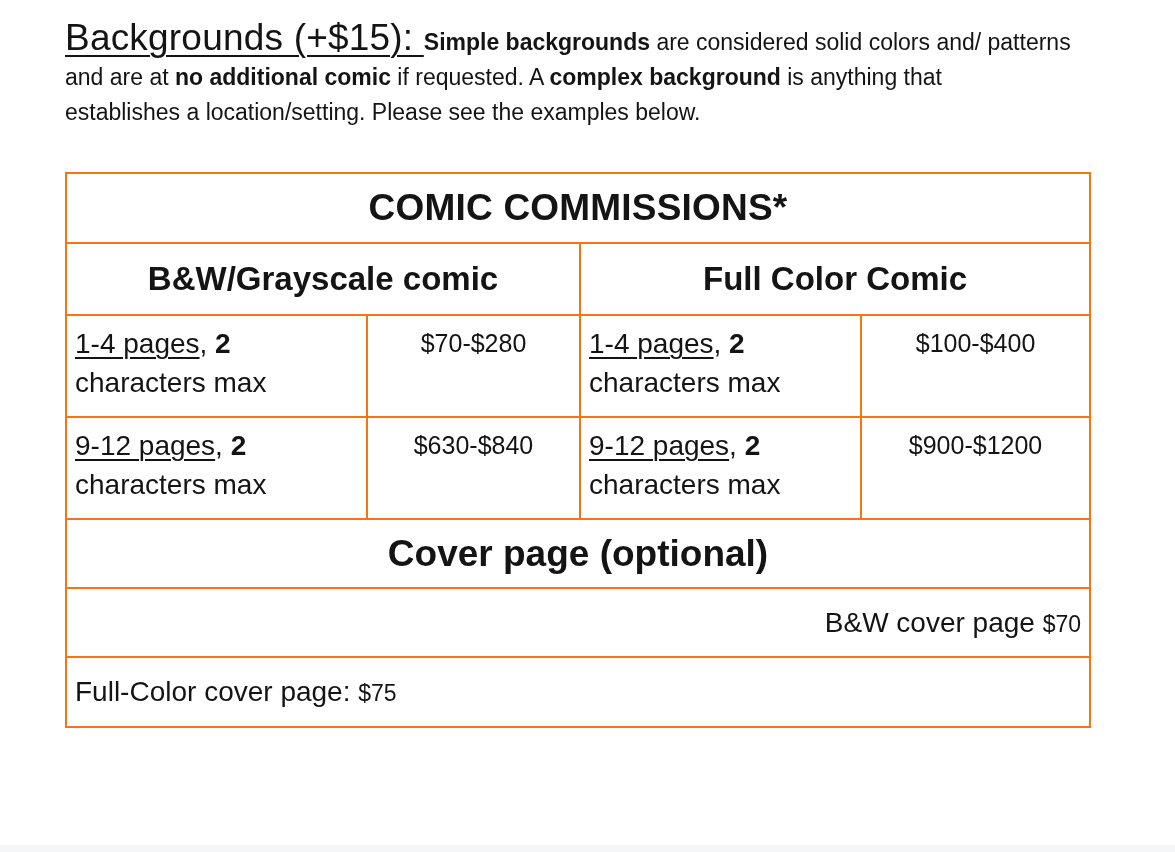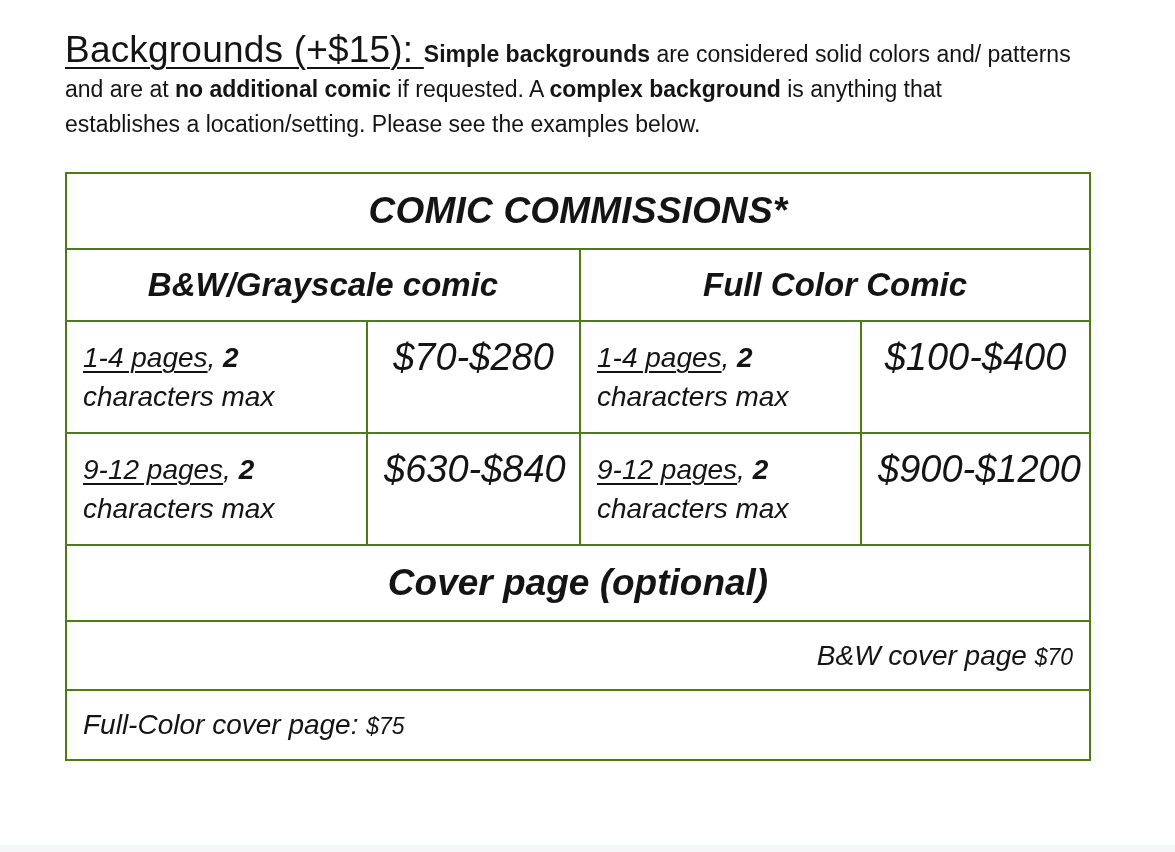--- a/index.html
+++ b/index.html
@@ -14,21 +14,21 @@
     overflow: hidden;
     font-family: "Liberation Sans", sans-serif;
     color: #141414;
     -webkit-font-smoothing: antialiased;
   }
 
   
   .intro {
     position: absolute;
     left: 65px;
-    top: 16px;
+    top: 4px;
     width: 1075px;
     padding-top: 16px;
     font-size: 23px;
     line-height: 35px;
     color: #141414;
   }
   .intro .line { white-space: nowrap; }
   .intro .heading {
     font-size: 37px;
     text-decoration: underline;
@@ -42,24 +42,23 @@
   table.pricing {
     position: absolute;
     left: 65px;
     top: 172px;
     width: 1024px;
     border-collapse: collapse;
     table-layout: fixed;
     color: #141414;
   }
   table.pricing td {
-    border: 2px solid #4d7c0f;
-    padding: 16px;
+    border: 2px solid #f97316;
+    padding: 8px;
     overflow: hidden;
-    font-style: italic;
   }
   .r-title    { height: 70px; }
   .r-headers  { height: 72px; }
   .r-data     { height: 102px; }
   .r-cover    { height: 69px; }
   .r-coverbw  { height: 69px; text-align: right; }
   .r-coverfc  { height: 70px; }
 
   td.title-cell {
     text-align: center;
@@ -82,21 +81,21 @@
   }
   td.pages-cell .u {
     text-decoration: underline;
     text-decoration-thickness: 2px;
     text-underline-offset: 4px;
   }
   td.pages-cell b { font-weight: 700; }
   td.price-cell {
     vertical-align: top;
     text-align: center;
-    font-size: 38px;
+    font-size: 25px;
     line-height: 39px;
     padding-top: 10px;
   }
   td.cover-title-cell {
     text-align: center;
     vertical-align: middle;
     font-weight: 700;
     font-size: 37px;
   }
   td.cover-row-cell {

